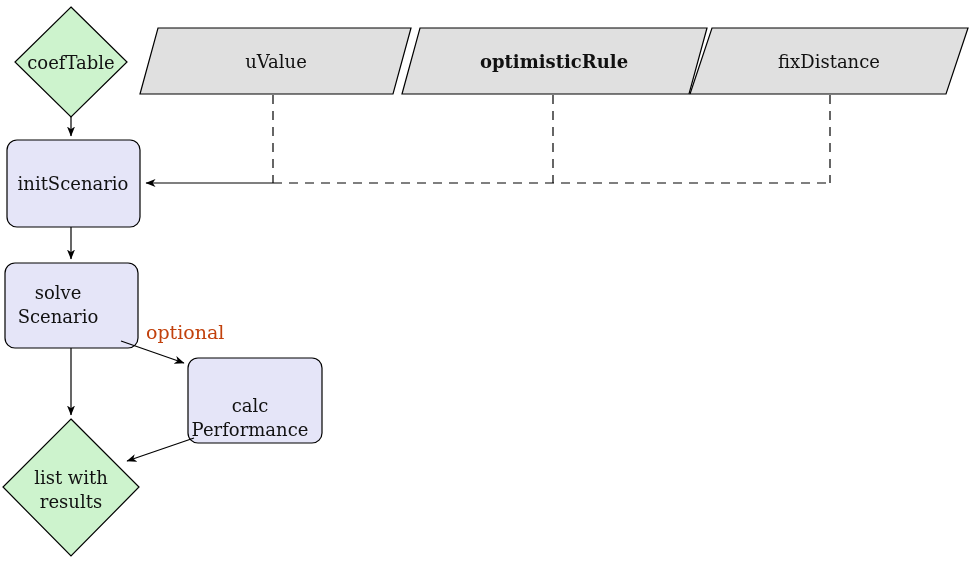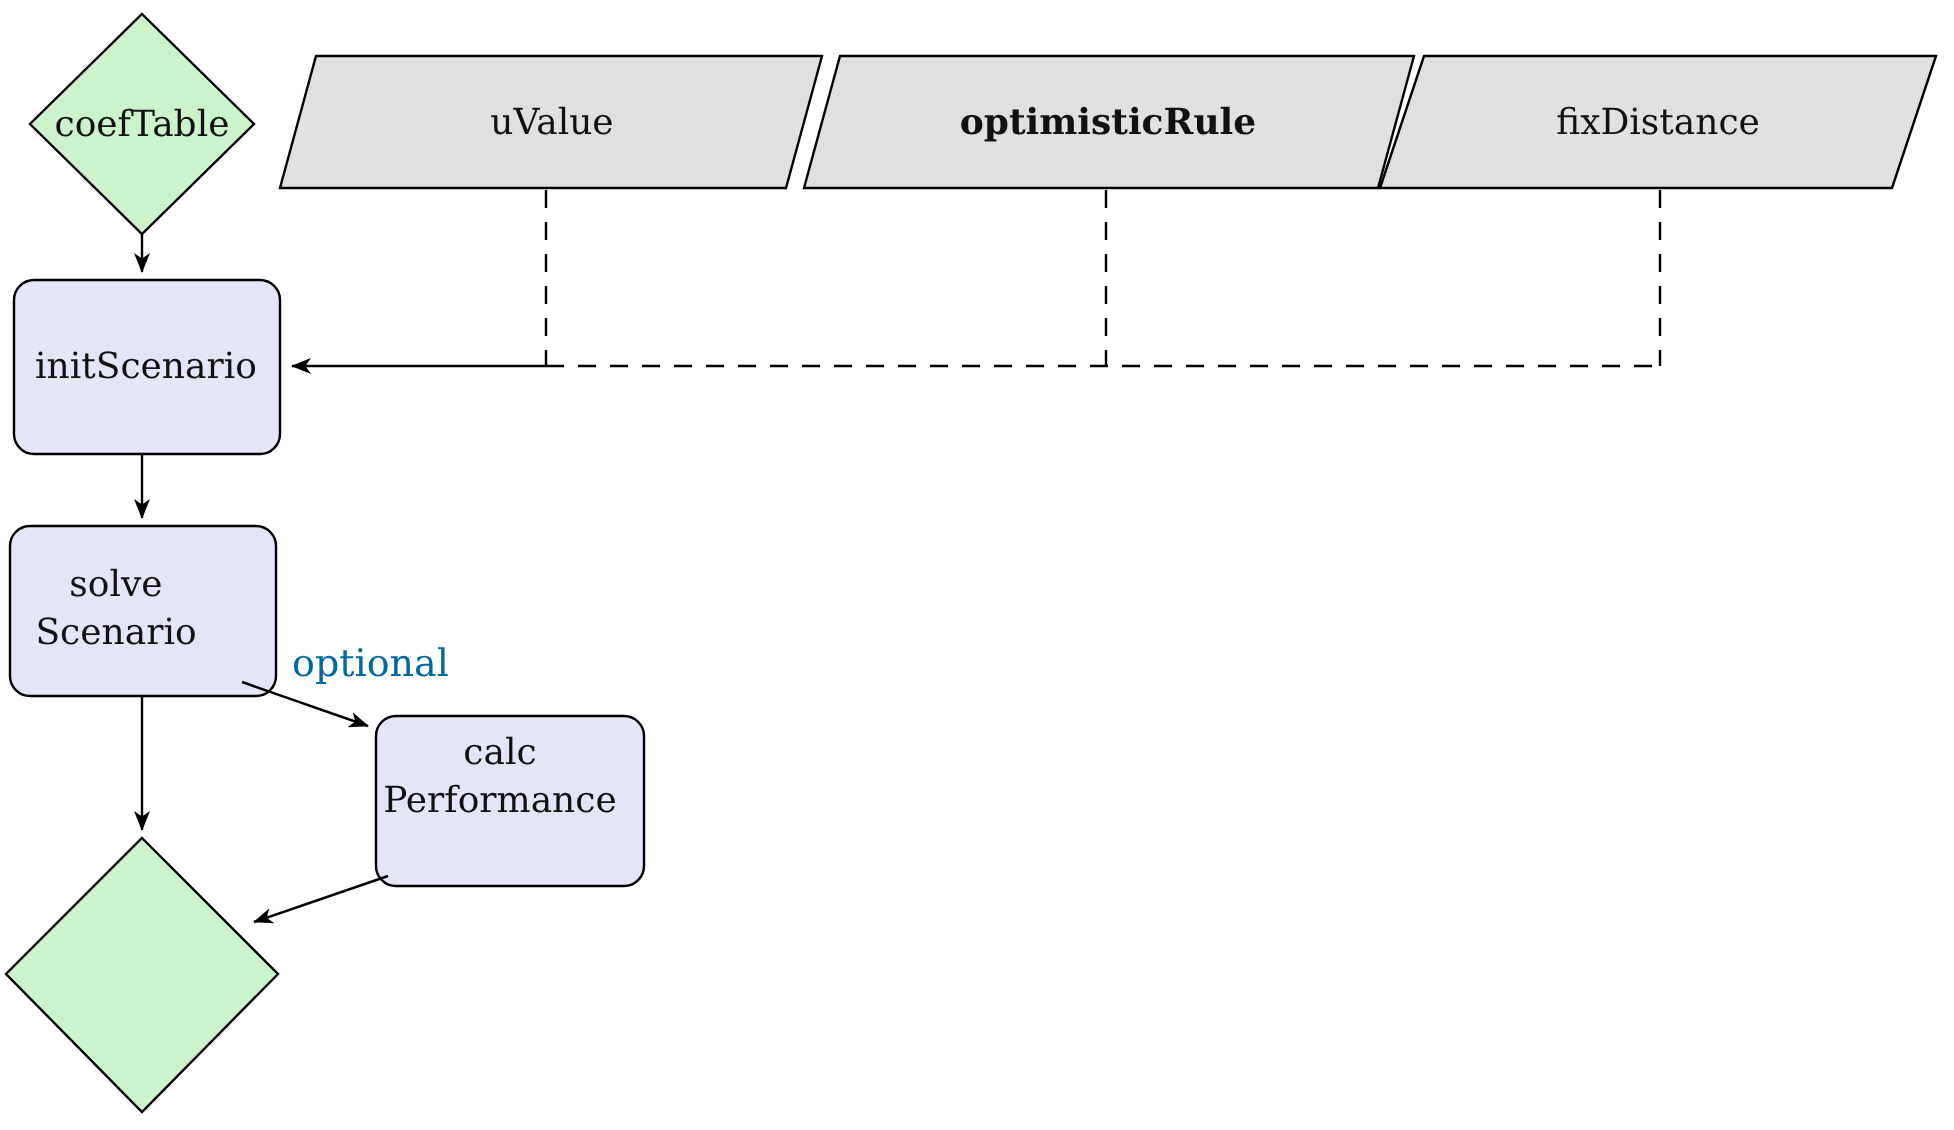--- a/index.html
+++ b/index.html
@@ -28,21 +28,21 @@
     text-align: center;
     white-space: pre-line;
     color: #111111;
     pointer-events: none;
   }
   .edge-label {
     position: absolute;
     font-size: 19px;
     line-height: 22px;
     text-align: left;
-    color: #0369a1;
+    color: #c2410c;
     pointer-events: none;
   }
 </style>
 </head>
 <body>
 
 <div class="canvas">
 
   <svg width="977" height="565" viewBox="0 0 977 565">
     <defs>
@@ -83,19 +83,21 @@
 
   <div class="node-label" style="left:434px; top:50px; width:240px;font-weight:bold;">optimisticRule</div>
 
   <div class="node-label" style="left:8px; top:172px; width:130px;">initScenario</div>
 
   <div class="node-label" style="left:709px; top:50px; width:240px;">fixDistance</div>
 
   <div class="node-label" style="left:6px; top:281px; width:104px;">solve
 Scenario</div>
 
-  <div class="node-label" style="left:190px; top:365px; width:120px;">calc
+  <div class="node-label" style="left:190px; top:394px; width:120px;">calc
 Performance</div>
 
+  <div class="node-label" style="left:6px; top:466px; width:130px;">list with
+results</div>
 
   <div class="edge-label" style="left:146px; top:321px; width:110px;">optional</div>
 
 </div>
 
 </body></html>

